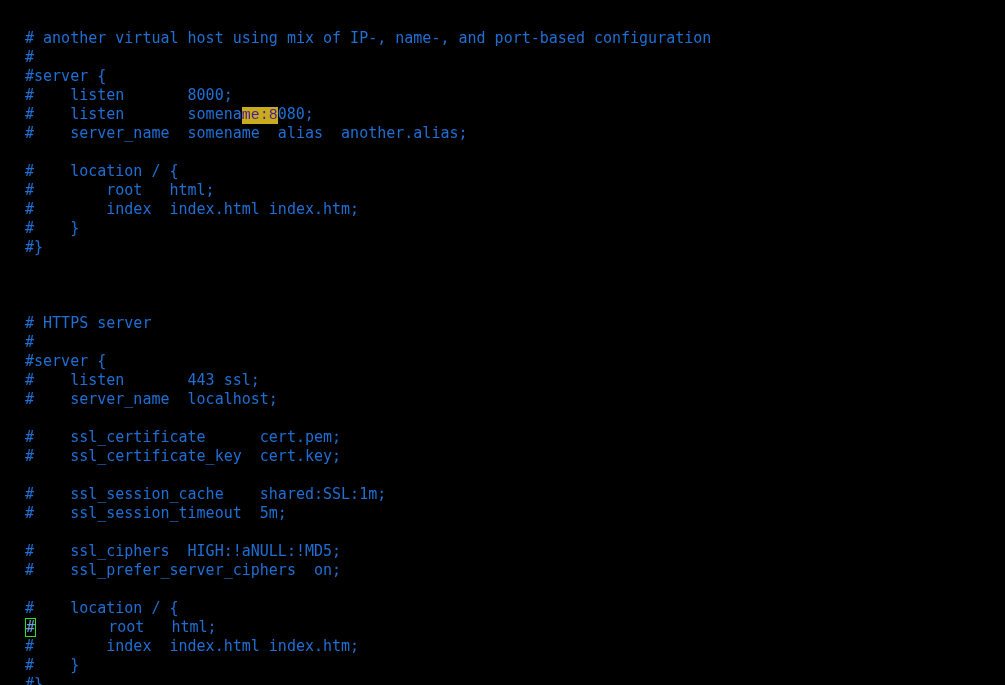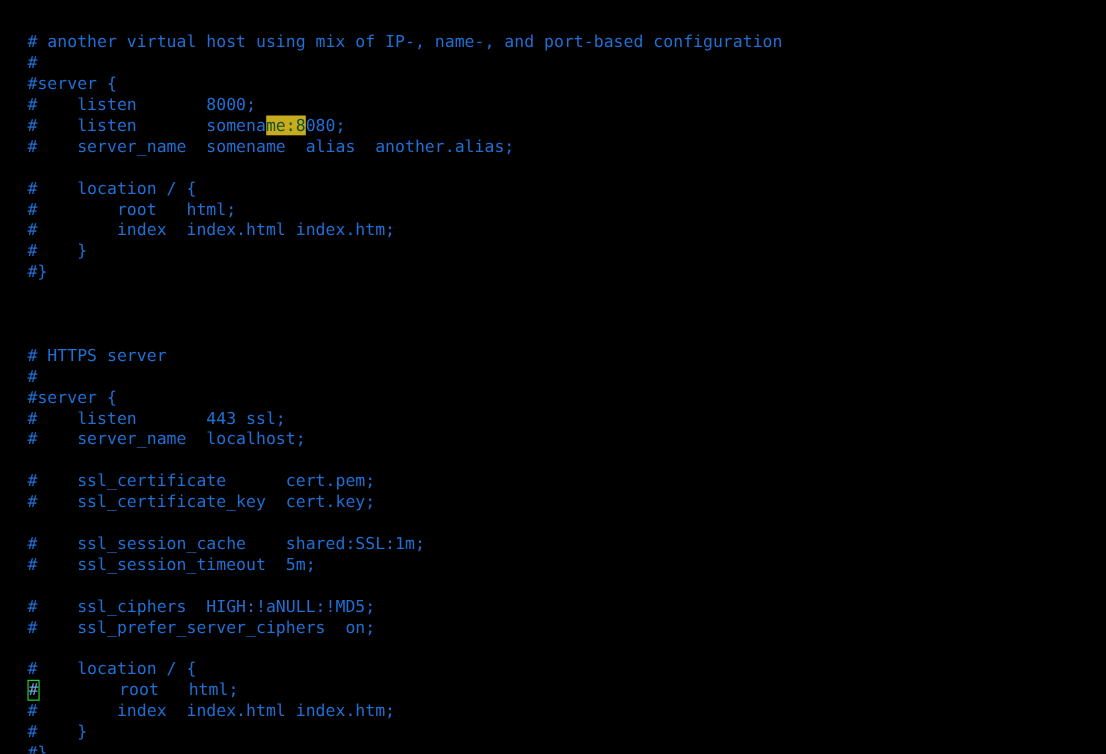--- a/index.html
+++ b/index.html
@@ -41,21 +41,22 @@
     color: #1f6fd4;
   }
   .line.blank {
     color: transparent;
   }
   .seg {
     white-space: pre;
   }
   .hl-search {
     background: #c9ab1e;
-    color: #14532d;
+    color: #4c1d95;
+    font-family: Liberation Mono, monospace;
   }
   .cursor-box {
     display: inline-block;
     border: 1.5px solid #25e725;
     box-sizing: border-box;
     line-height: 16px;
     height: 19px;
     margin: 0;
     padding: 0 0 0 0;
     color: #6f9fd8;

